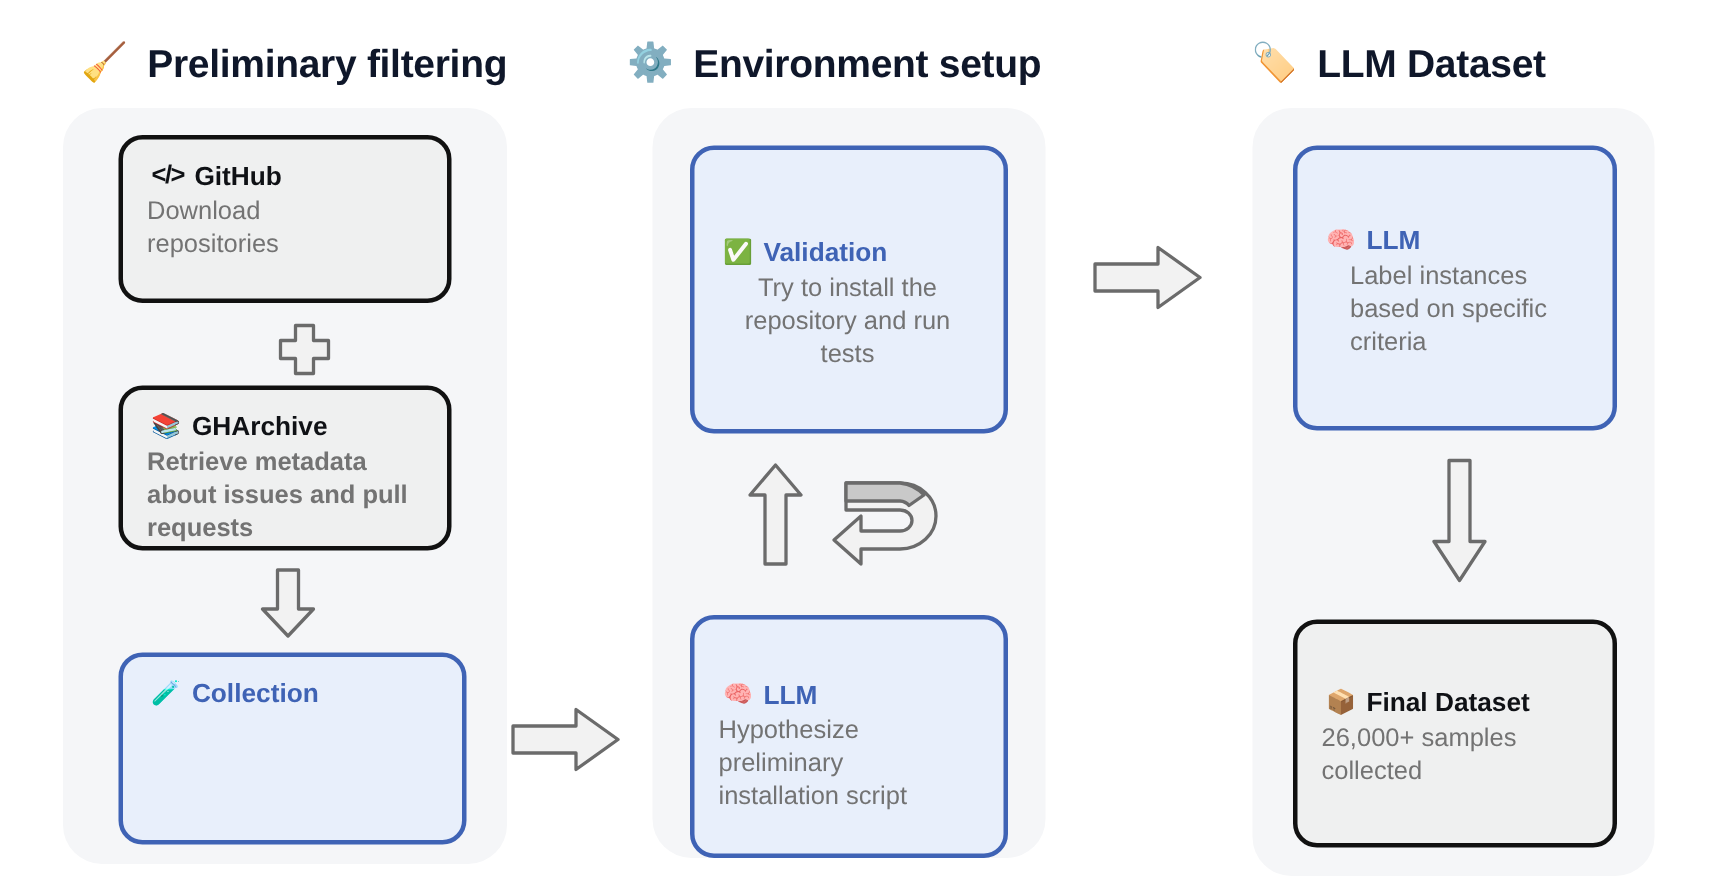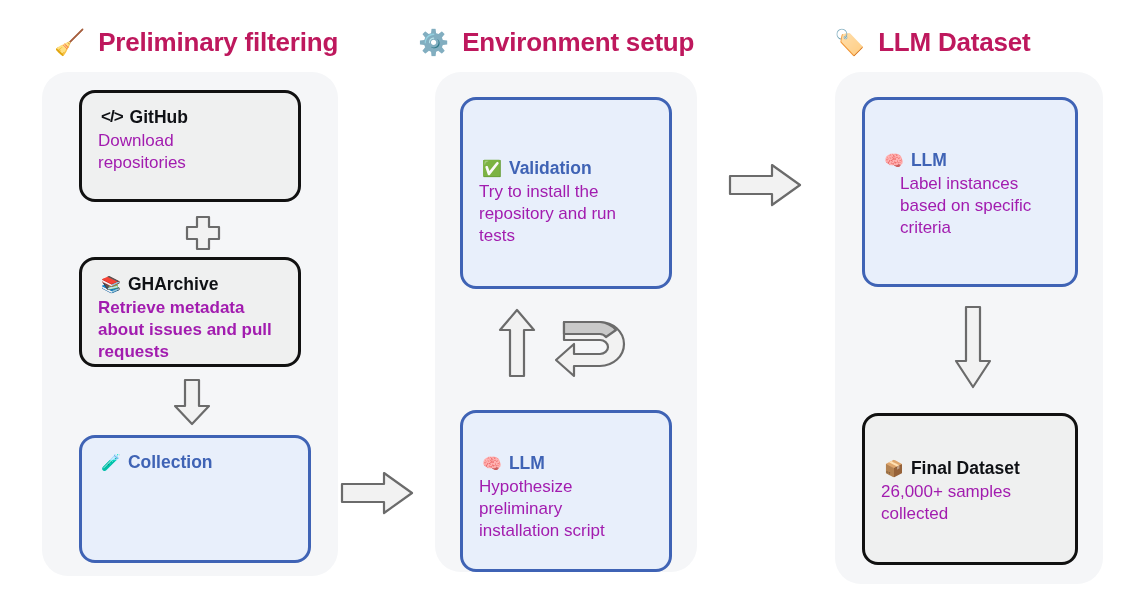--- a/index.html
+++ b/index.html
@@ -35,21 +35,21 @@
     white-space: nowrap;
   }
   .col-header .hdr-icon {
     font-size: 25px;
     line-height: 1;
     display: inline-block;
   }
   .col-header .hdr-title {
     font-size: 26px;
     font-weight: bold;
-    color: #be185d;
+    color: #0f172a;
     letter-spacing: -0.2px;
   }
 
   .panel {
     position: absolute;
     background: #f5f6f8;
     border-radius: 26px;
   }
 
   
@@ -86,21 +86,21 @@
   }
   .card-title .code-glyph {
     font-family: "Liberation Sans", sans-serif;
     font-weight: bold;
     font-size: 17px;
     letter-spacing: -1px;
   }
   .card-body {
     font-size: 17px;
     line-height: 1.30;
-    color: #a21caf;
+    color: #737373;
     margin: 0;
   }
 
   
   .arrow {
     position: absolute;
   }
   .arrow svg { display: block; }
 
   .plus-icon {
@@ -170,21 +170,21 @@
       <span class="hdr-title">Environment setup</span>
     </div>
 
     <div class="panel" style="left:19px; top:52px; width:262px; height:500px;"></div>
 
     <div class="card blue" style="left:44px; top:77px; width:212px; height:192px;">
       <div class="card-title" style="margin-top:44px;">
         <span class="t-icon">✅</span>
         <span>Validation</span>
       </div>
-      <div class="card-body" style="width:172px;">Try to install the repository and run tests</div>
+      <div class="card-body" style="width:172px;text-align:center;">Try to install the repository and run tests</div>
     </div>
 
     <div class="arrow" style="left:80px; top:288px;">
       <svg width="42" height="70" viewBox="0 0 42 70">
         <path d="M21 2 l17 20 h-10 v46 h-14 v-46 h-10 z" fill="#f2f2f2" stroke="#6b6b6b" stroke-width="2.2" stroke-linejoin="round"></path>
       </svg>
     </div>
 
     <div class="arrow" style="left:138px; top:292px;">
       <svg width="80" height="70" viewBox="0 0 80 70">

